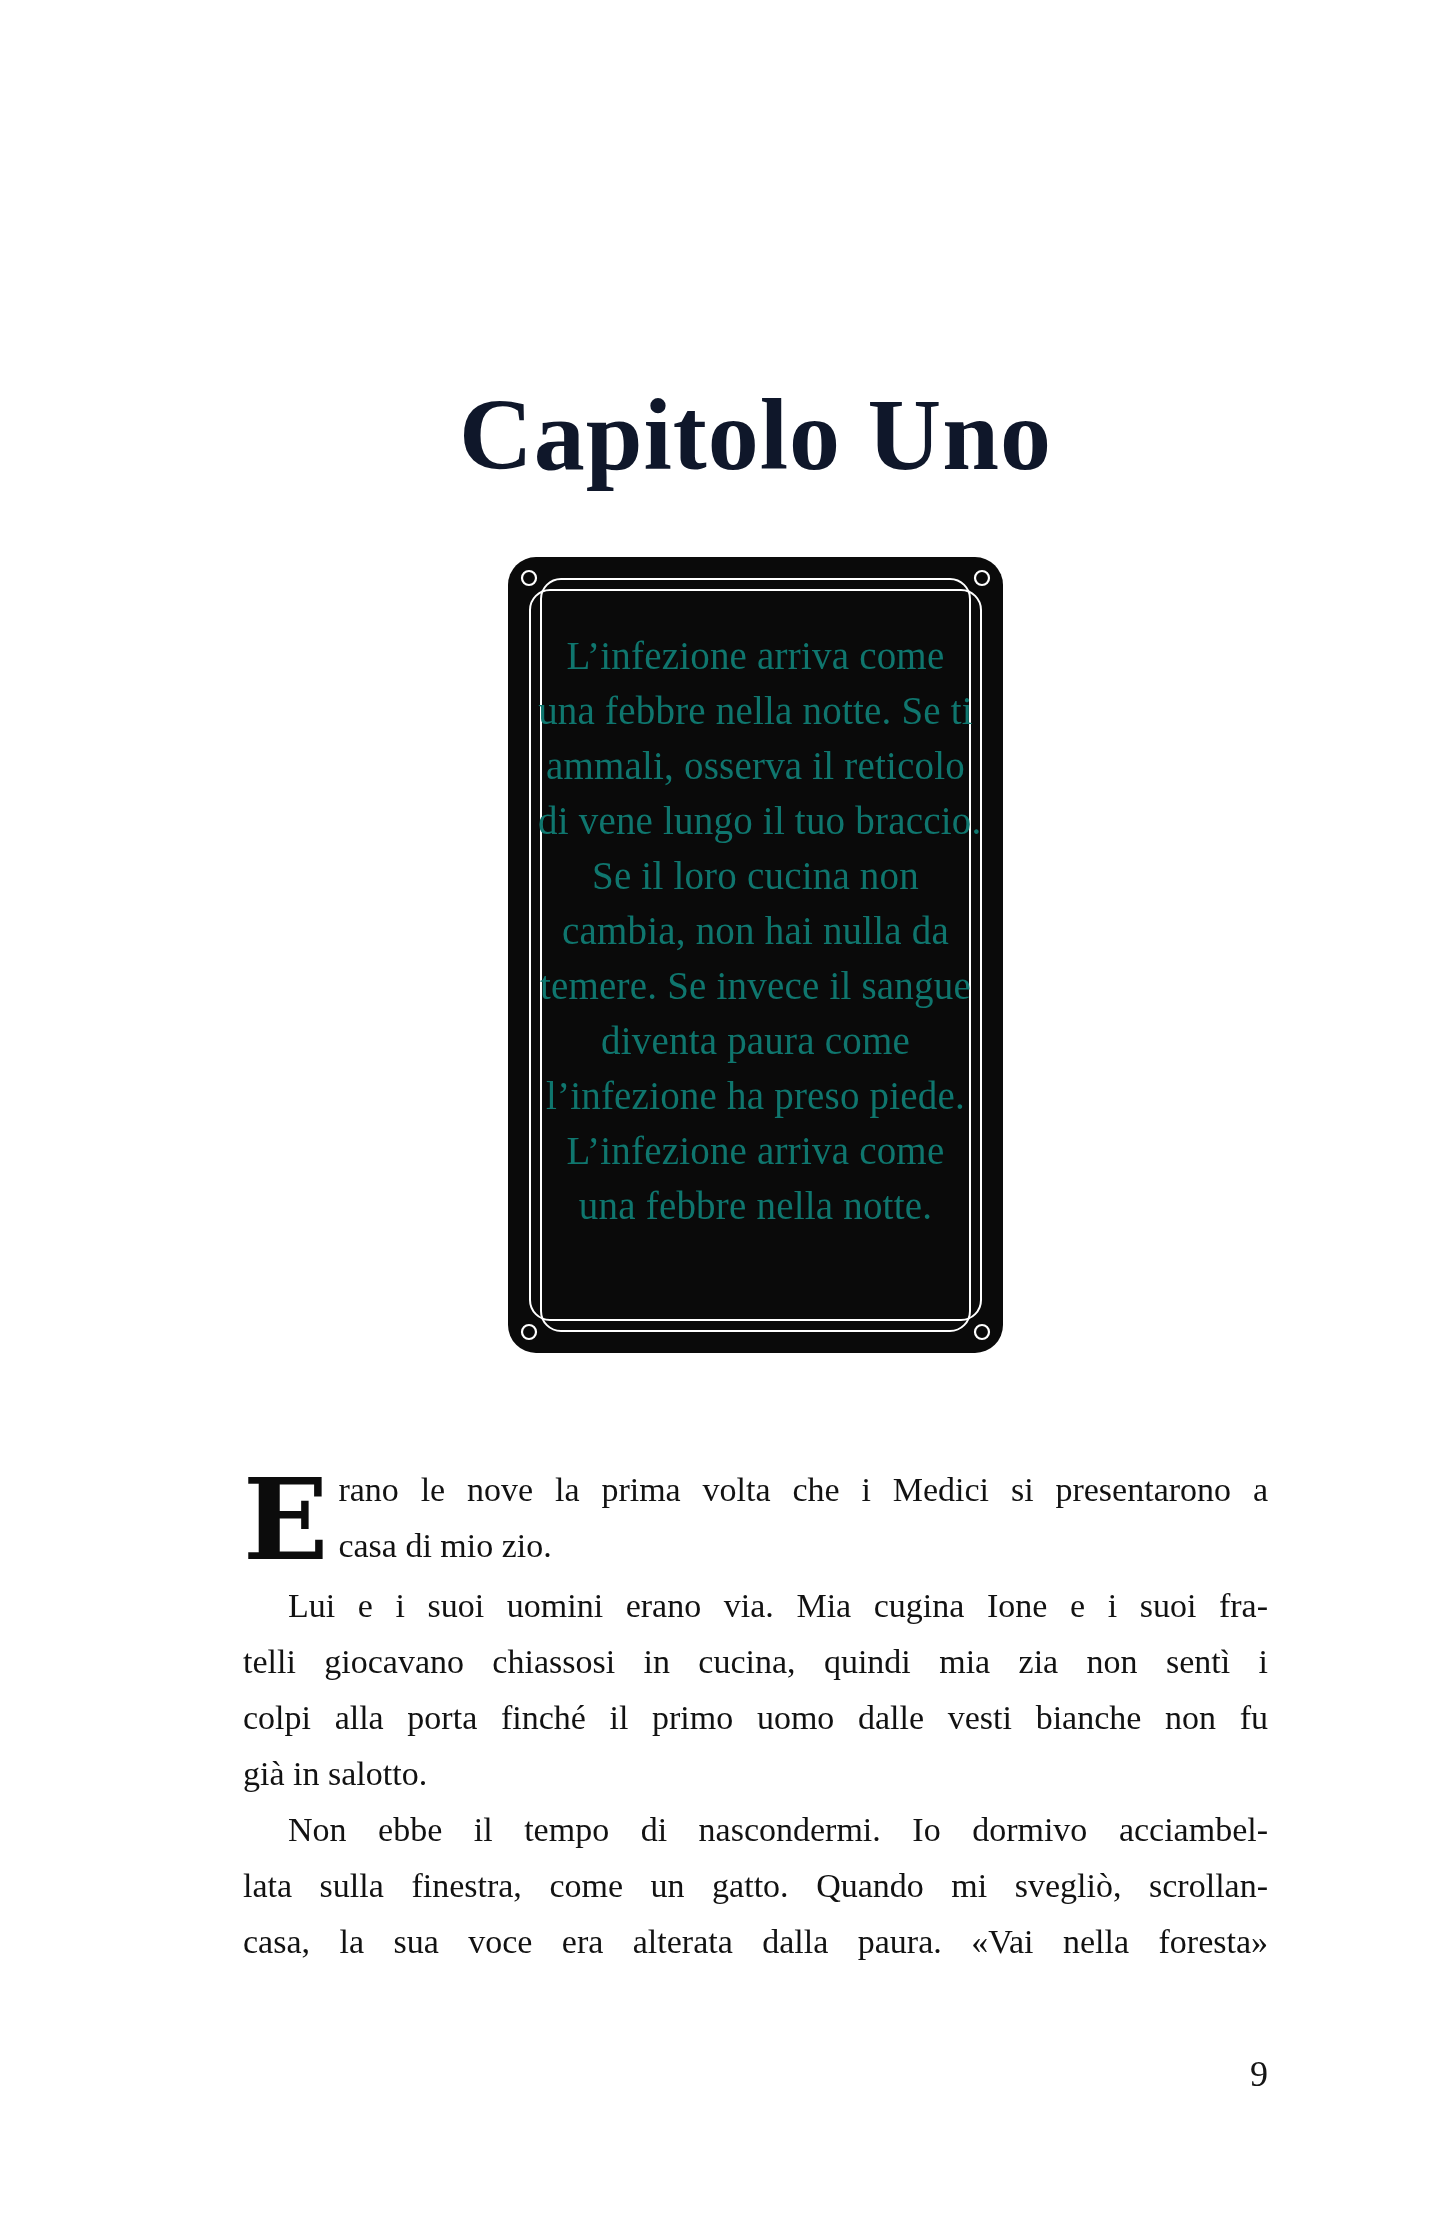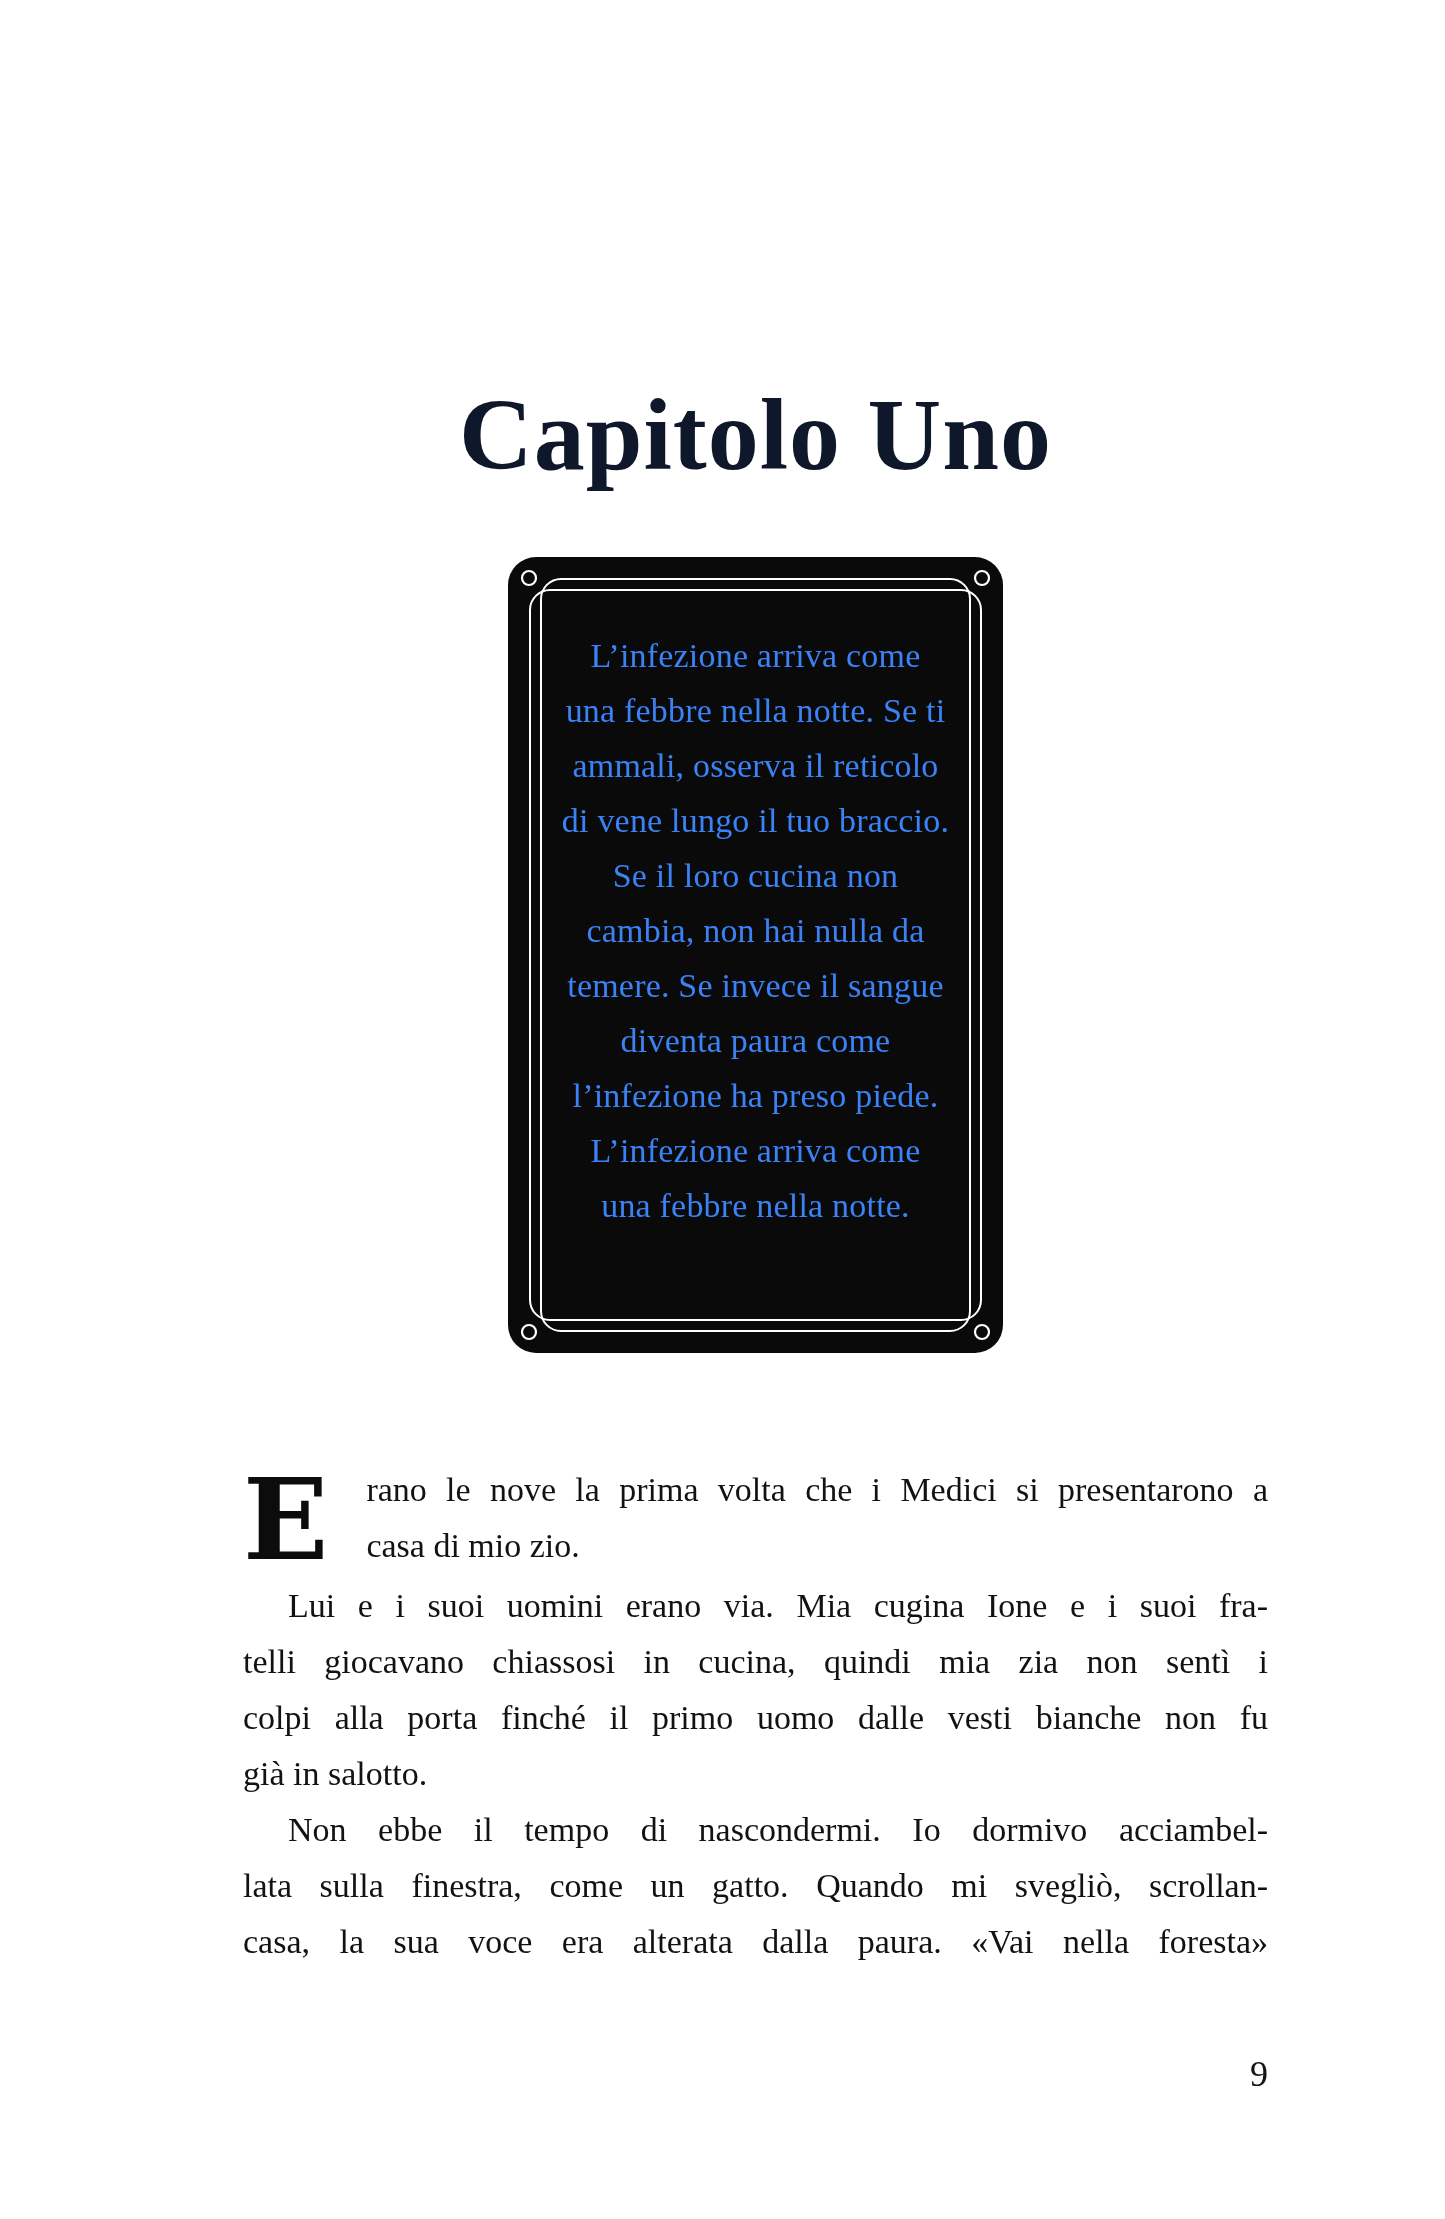--- a/index.html
+++ b/index.html
@@ -26,22 +26,22 @@
   .plaque {
     position:absolute;
     left:508px; top:557px;
     width:495px; height:796px;
   }
   .plaque-frame { position:absolute; left:0; top:0; }
   .plaque-text {
     position:absolute;
     left:30px; right:30px; top:71px;
     text-align:center;
-    color:#3b82f6;
-    font-size:34px;
+    color:#0f766e;
+    font-size:39px;
     line-height:55px;
     letter-spacing:0.2px;
   }
   .plaque-line { white-space:nowrap; }
   .body-text {
     position:absolute;
     left:243px; top:1462px;
     width:1025px;
     font-size:34px;
     line-height:56px;
@@ -52,21 +52,21 @@
   .indent { padding-left:45px; }
   .para-first { display:flex; align-items:flex-start; }
   .drop-cap {
     font-family:"DejaVu Serif", serif;
     font-weight:700;
     font-size:112px;
     line-height:116px;
     margin-right:10px;
     color:#0c0c0c;
   }
-  .para-first-lines { flex:1; min-width:0;margin-left:28px; }
+  .para-first-lines { flex:1; min-width:0; }
   .page-number {
     position:absolute;
     left:243px; top:2052px; width:1025px;
     text-align:right;
     font-size:36px;
     line-height:44px;
     color:#151515;
   }
 </style>
 </head>

